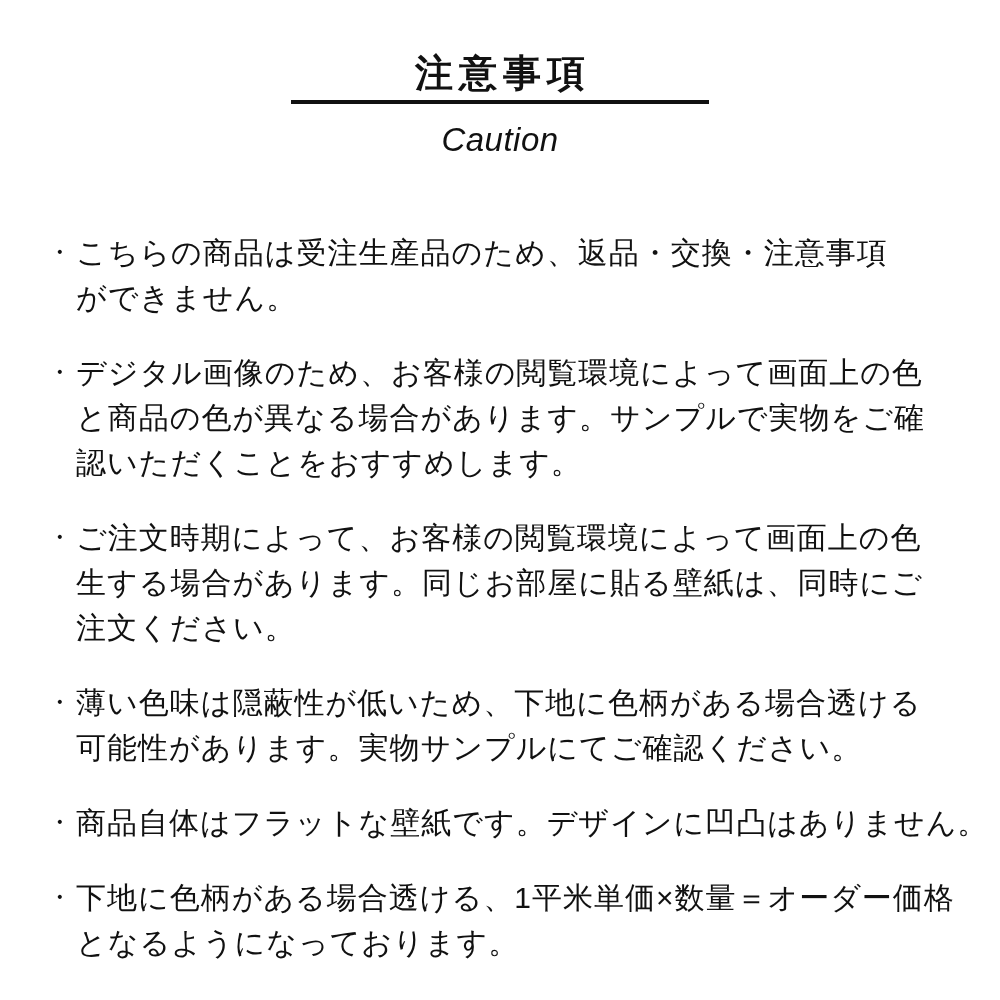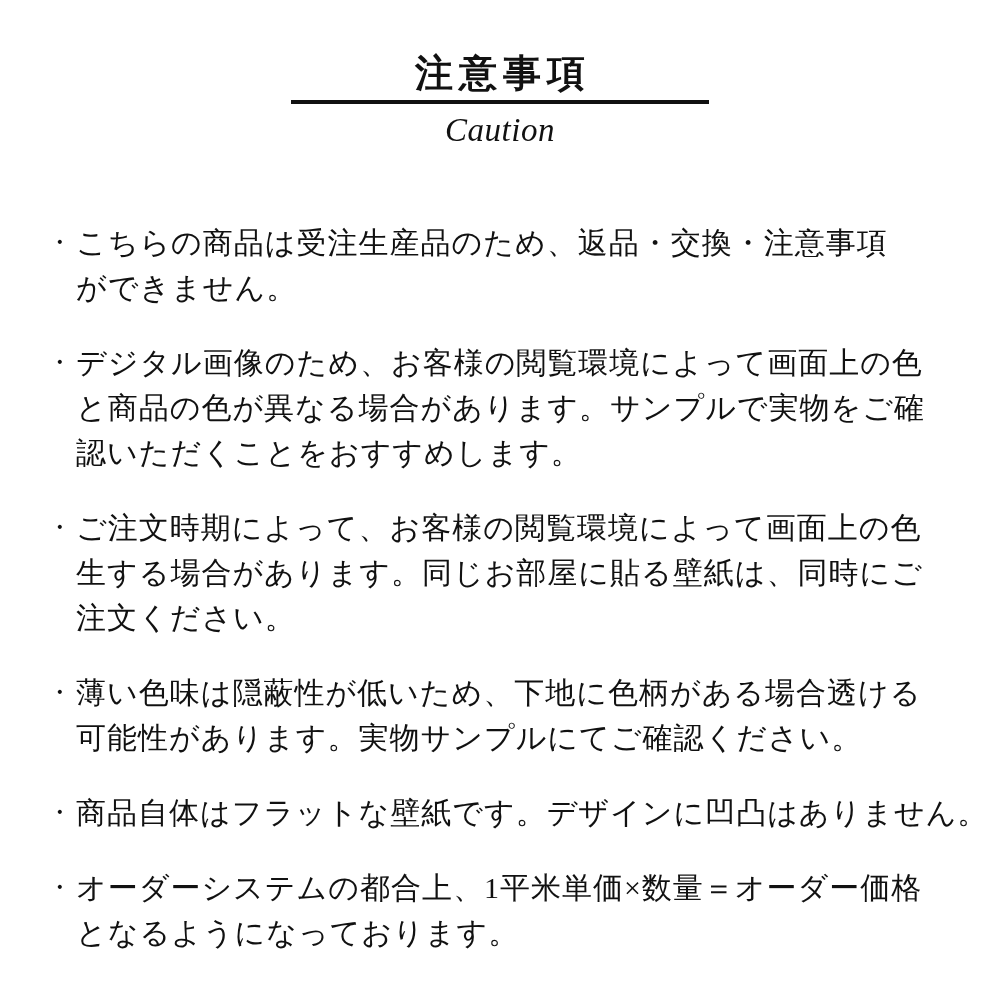--- a/index.html
+++ b/index.html
@@ -12,21 +12,20 @@
     background: #ffffff;
     color: #111111;
     font-family: "Liberation Sans", "DejaVu Sans", sans-serif;
     overflow: hidden;
   }
   .page {
     width: 1000px;
     height: 1000px;
     box-sizing: border-box;
     background: #ffffff;
-    font-family: Liberation Serif, serif;
   }
   .header {
     text-align: center;
     padding-top: 54px;
   }
   .title {
     margin: 0;
     font-size: 38px;
     line-height: 1.0;
     font-weight: 700;
@@ -34,21 +33,21 @@
     text-indent: 0.16em; 
     color: #111111;
   }
   .title-rule {
     width: 418px;
     height: 4px;
     background: #111111;
     margin: 8px auto 0 auto;
   }
   .subtitle {
-    margin-top: 8px;
+    margin-top: 18px;
     font-size: 33px;
     line-height: 1.1;
     font-style: italic;
     font-weight: 500;
     letter-spacing: 0.5px;
     color: #111111;
   }
   .notes {
     list-style: none;
     margin: 72px 0 0 0;
@@ -113,19 +112,19 @@
 可能性があります。実物サンプルにてご確認ください。</span>
     </li>
 
     <li class="note-item">
       <span class="bullet">・</span>
       <span class="note-text">商品自体はフラットな壁紙です。デザインに凹凸はありません。</span>
     </li>
 
     <li class="note-item">
       <span class="bullet">・</span>
-      <span class="note-text">オーダーシステムの都合上、1平米単価×数量＝オーダー価格
+      <span class="note-text">下地に色柄がある場合透ける、1平米単価×数量＝オーダー価格
 となるようになっております。</span>
     </li>
 
   </ul>
 
 </div>
 
 </body></html>

